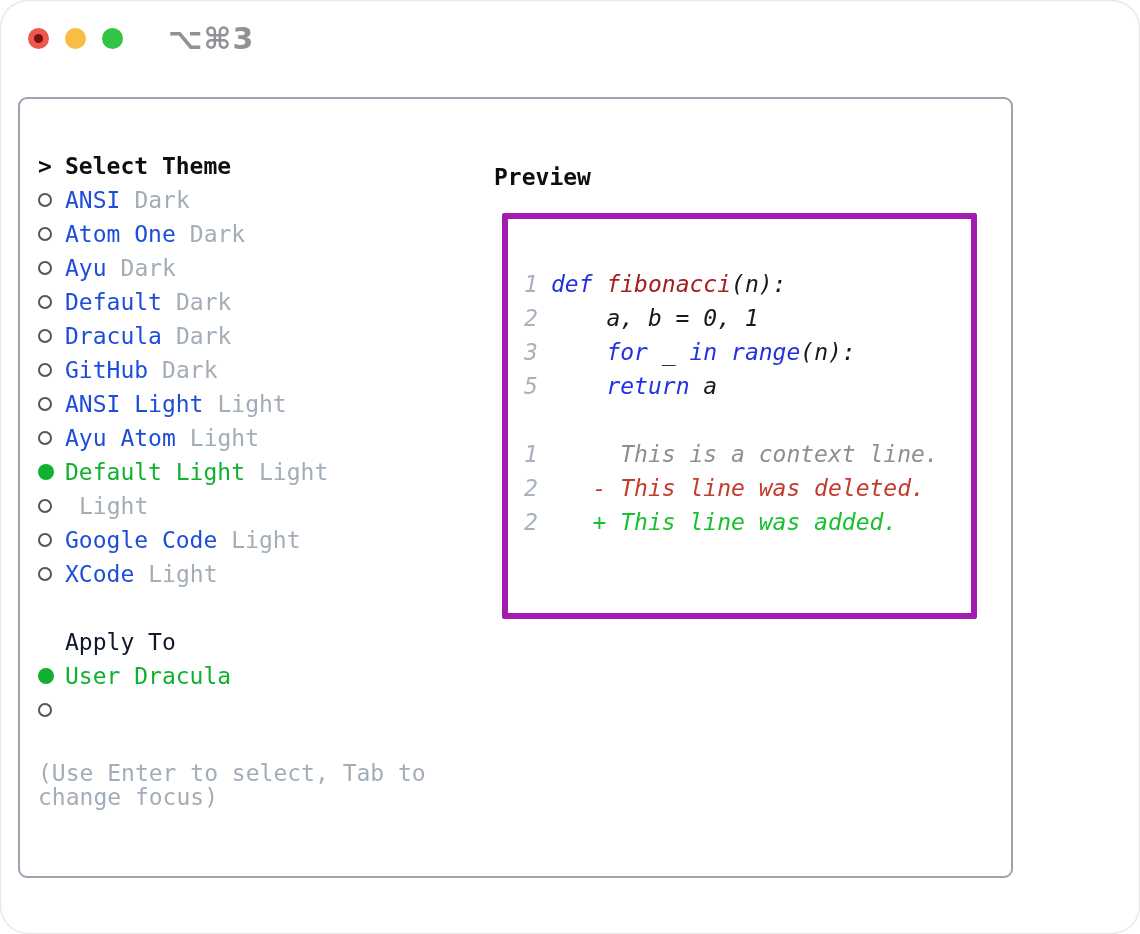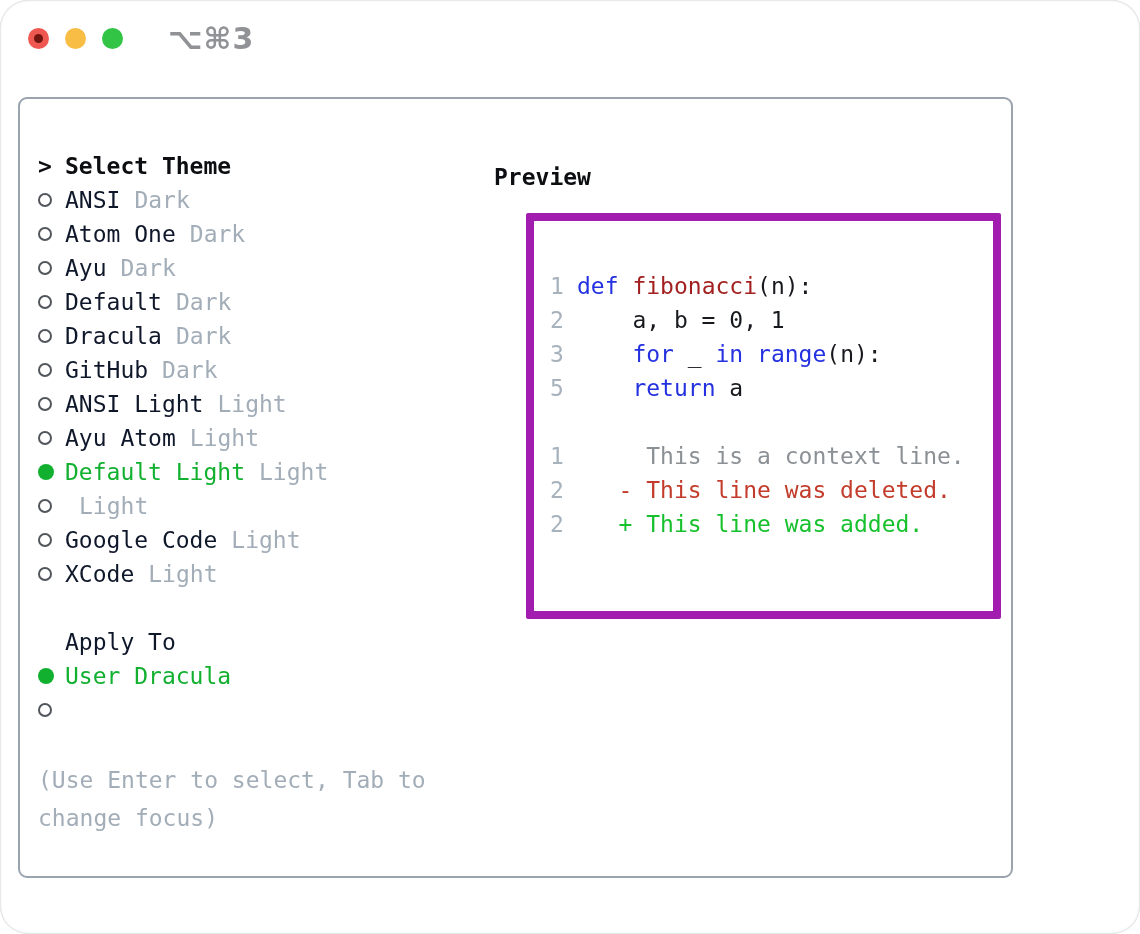--- a/index.html
+++ b/index.html
@@ -30,32 +30,32 @@
   }
   .leftcol{position:absolute;left:18px;top:50px;width:436px;}
   .rightcol{position:absolute;left:474px;top:61px;width:500px;}
   .row{height:34px;display:flex;align-items:center;font-size:23px;}
   .iconcol{width:27px;flex:none;display:flex;align-items:center;}
   .prompt{font-weight:bold;color:#0c0e11;font-size:23px;}
   .heading{font-weight:bold;color:#0c0e11;}
   .subheading{color:#0f172a;}
   .radio{width:14px;height:14px;border:2px solid #51565c;border-radius:50%;box-sizing:border-box;}
   .radio.on{width:16px;height:16px;border:none;background:var(--accent_green);}
-  .item .name{color:#0f172a;}
+  .item .name{color:#1d4ed8;}
   .item .tag{color:var(--muted_gray);margin-left:14px;}
   .item.selected .name{color:var(--accent_green);text-align:center;}
   .hint{
-    margin-top:0;color:var(--muted_gray);font-size:23px;line-height:38px;width:432px;
+    margin-top:0;color:var(--muted_gray);font-size:23px;line-height:24px;width:432px;
   }
   .spacer{height:34px;}
   
   .preview-box{
-    margin-top:19px;margin-left:32px;width:475px;height:406px;
-    border:8px solid #a21caf;border-radius:2px;box-sizing:border-box;
-    padding:48px 0 0 16px;overflow:hidden;background:#fff;
+    margin-top:19px;margin-left:8px;width:475px;height:406px;
+    border:6px solid #a21caf;border-radius:2px;box-sizing:border-box;
+    padding:48px 0 0 16px;overflow:hidden;background:#fff;font-style:italic;
   }
   .cl{height:34px;line-height:34px;white-space:pre;font-size:23px;}
   .lnum{display:inline-block;width:14px;margin-right:13px;color:#a7b2bd;}
   .tok.plain{color:#17191e;}
   .tok.kw{color:var(--keyword_blue);}
   .tok.fn{color:var(--function_red);}
   .tok.ctx{color:var(--context_gray);}
   .tok.del{color:var(--deleted_red);}
   .tok.add{color:var(--added_green);}
 </style>

